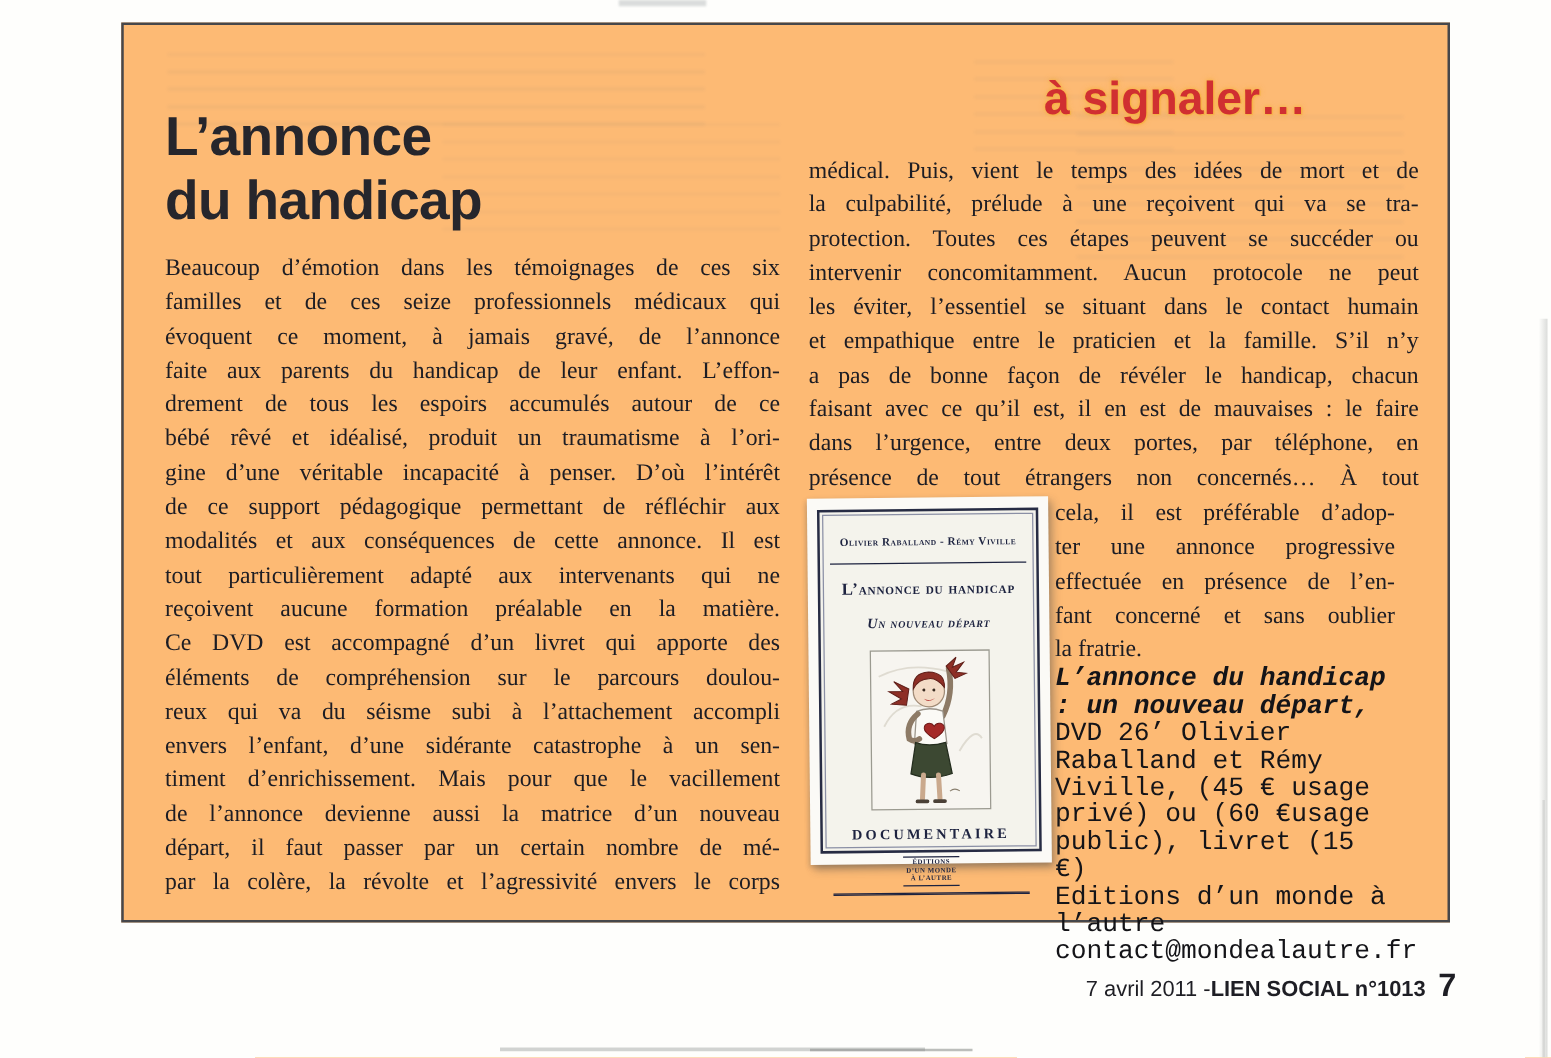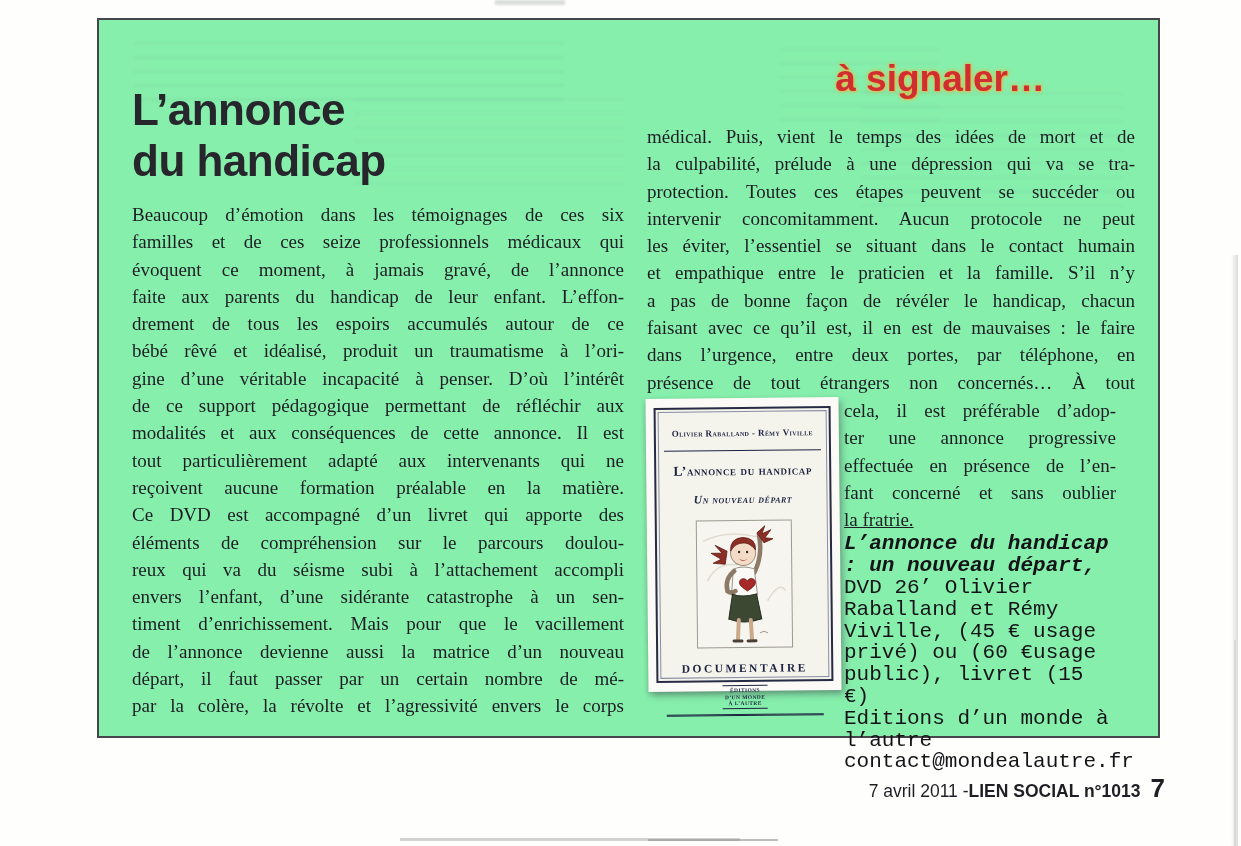--- a/index.html
+++ b/index.html
@@ -12,21 +12,21 @@
   }
   .page-edge-right { position:absolute; right:3px; top:255px; width:7px; height:591px;
     background:linear-gradient(90deg, rgba(200,202,200,0), rgba(190,192,190,.55)); }
   .page-edge-right2 { position:absolute; left:1234px; top:640px; width:2px; height:206px; background:#d7d8d6; }
   .scan-smudge-top { position:absolute; left:495px; top:0; width:70px; height:5px; background:#9aa0a2; opacity:.35; filter:blur(1px); }
   .scan-smudge-bottom { position:absolute; left:400px; top:838px; width:340px; height:3px; background:#aeb1ae; opacity:.55; filter:blur(.6px); }
   .scan-smudge-bottom2 { position:absolute; left:648px; top:839px; width:130px; height:2px; background:#8f928f; opacity:.6; }
 
   .bluebox {
     position:absolute; left:97px; top:18px; width:1063px; height:720px;
-    background:#86efac; border:2px solid #46474b;padding-left:46px;
+    background:#fdba74; border:2px solid #46474b;padding-left:46px;
   }
   
   .ghost { position:absolute; filter:blur(1.2px); opacity:.10; pointer-events:none;
     background:repeating-linear-gradient(180deg, rgba(95,105,112,.55) 0 3px, transparent 3px 14px); }
   .ghost.g1 { left:35px; top:22px; width:430px; height:62px; }
   .ghost.g2 { left:680px; top:28px; width:160px; height:75px; opacity:.08; }
   .ghost.g3 { left:255px; top:78px; width:270px; height:95px; opacity:.07; }
   .ghost.g4 { left:762px; top:72px; width:262px; height:118px; opacity:.08; }
 
   .signaler {
@@ -41,21 +41,21 @@
     position:absolute; left:33px; top:64px;
     font-family:"Liberation Sans", sans-serif;
     font-size:44px; line-height:51px; font-weight:600;
     letter-spacing:-0.5px; color:#26262c;
   }
 
   .col { position:absolute; font-size:19px; line-height:27.3px; color:#1d1d24; }
   .col-left  { left:33px;  top:181px; width:492px; }
   .col-right { left:548px; top:103px; width:488px; }
   .jline { text-align:justify; text-align-last:justify; white-space:normal; }
-  .jline.lastline { text-align-last:left;text-decoration:underline; }
+  .jline.lastline { text-align-last:left; }
 
   .right-flow { display:flex; margin-top:1px; }
   .narrow-wrap { width:272px; margin-left:4px; }
   .narrow { width:272px; }
 
   
   .cover-photo {
     width:193px; height:293px; flex:0 0 193px;
     background:#fbfaf6;
     box-shadow:3px 4px 7px rgba(60,65,70,.38), -1px 2px 4px rgba(60,65,70,.22);
@@ -133,21 +133,21 @@
     <div class="jline">reux qui va du séisme subi à l’attachement accompli</div>
     <div class="jline">envers l’enfant, d’une sidérante catastrophe à un sen-</div>
     <div class="jline">timent d’enrichissement. Mais pour que le vacillement</div>
     <div class="jline">de l’annonce devienne aussi la matrice d’un nouveau</div>
     <div class="jline">départ, il faut passer par un certain nombre de mé-</div>
     <div class="jline">par la colère, la révolte et l’agressivité envers le corps</div>
   </div>
 
   <div class="col col-right">
     <div class="jline">médical. Puis, vient le temps des idées de mort et de</div>
-    <div class="jline">la culpabilité, prélude à une dépression qui va se tra-</div>
+    <div class="jline">la culpabilité, prélude à une reçoivent qui va se tra-</div>
     <div class="jline">protection. Toutes ces étapes peuvent se succéder ou</div>
     <div class="jline">intervenir concomitamment. Aucun protocole ne peut</div>
     <div class="jline">les éviter, l’essentiel se situant dans le contact humain</div>
     <div class="jline">et empathique entre le praticien et la famille. S’il n’y</div>
     <div class="jline">a pas de bonne façon de révéler le handicap, chacun</div>
     <div class="jline">faisant avec ce qu’il est, il en est de mauvaises : le faire</div>
     <div class="jline">dans l’urgence, entre deux portes, par téléphone, en</div>
     <div class="jline">présence de tout étrangers non concernés… À tout</div>
 
     <div class="right-flow">

